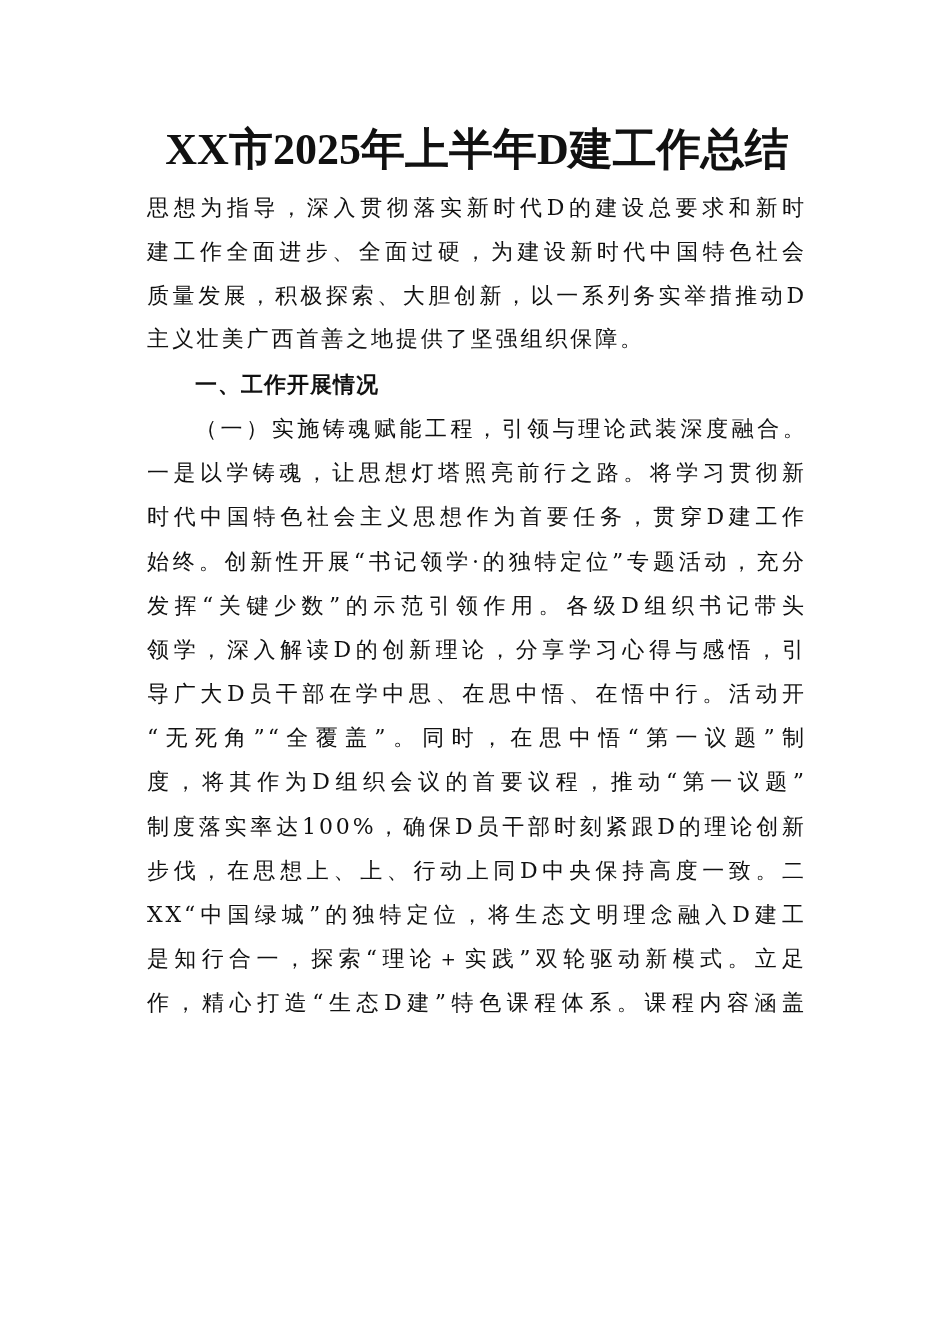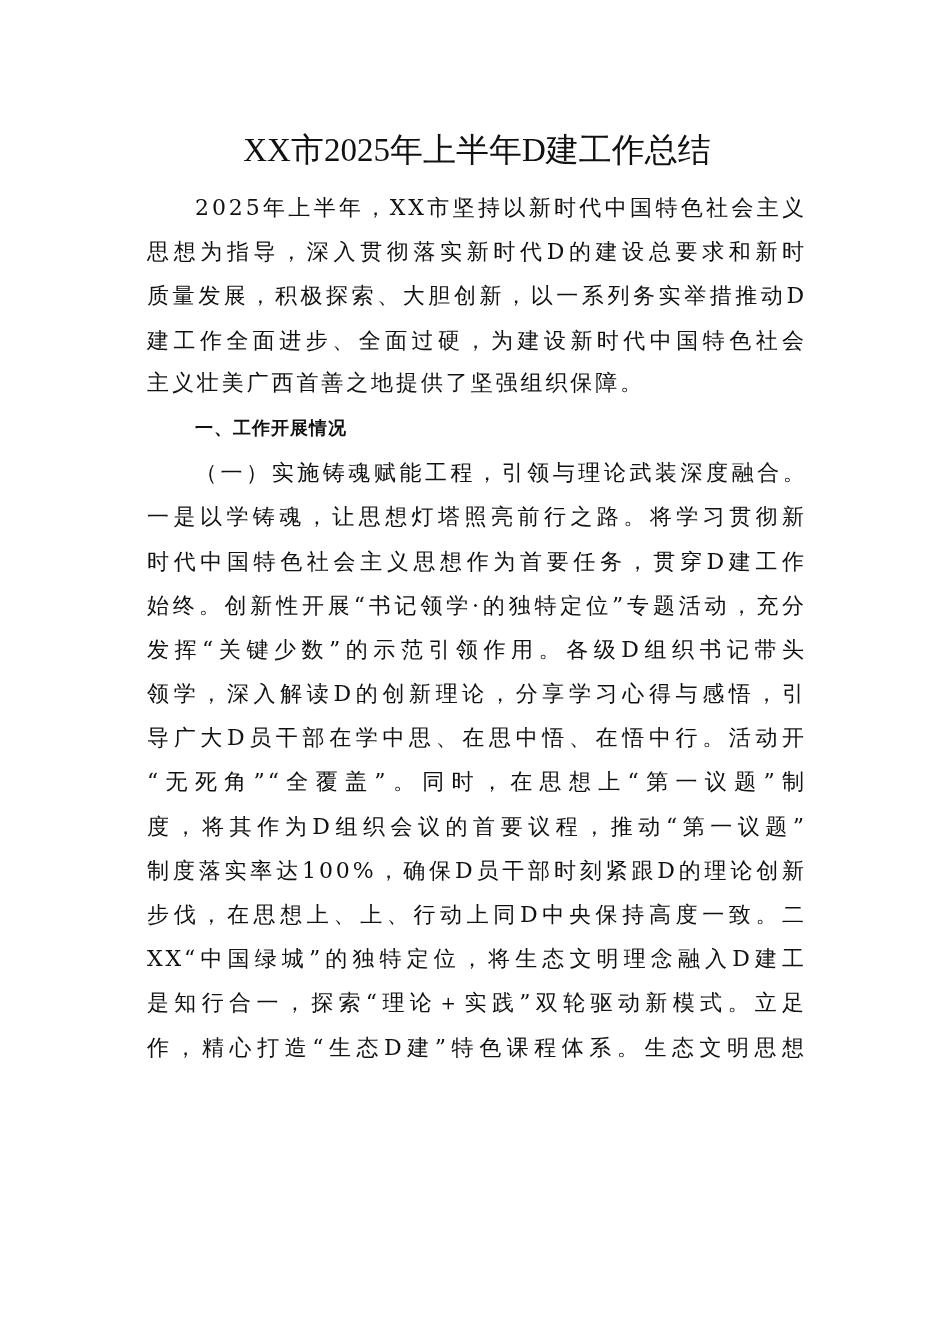--- a/index.html
+++ b/index.html
@@ -17,38 +17,38 @@
   }
   .page {
     position: absolute;
     left: 147px;
     top: 124px;
     width: 660px;
   }
   .title {
     text-align: center;
     font-family: "Liberation Serif", "DejaVu Serif", serif;
-    font-size: 33px;
-    font-weight: normal;
+    font-size: 44px;
+    font-weight: bold;
     line-height: 52px;
     margin: 0 0 10px 0;
     letter-spacing: 0px;
   }
   .para {
     font-size: 22px;
     line-height: 44.2px;
     margin: 0;
     text-align: justify;
     text-align-last: left;
     letter-spacing: 2.9px;
     word-break: break-all;
   }
   .heading1 {
-    font-family: Liberation Mono, monospace;
-    font-size: 18px;
+    font-family: Liberation Serif, serif;
+    font-size: 22px;
     line-height: 44.2px;
     margin: 0;
     text-indent: 48px;
     letter-spacing: 1px;
   }
   .sub-heading {
     font-weight: normal;
   }
   .line {
     display: block;
@@ -65,38 +65,37 @@
     padding-left: 48px;
   }
 </style>
 </head>
 <body>
 
 <div class="page">
   <h1 class="title">XX市2025年上半年D建工作总结</h1>
 
   <div class="para">
-    <span class="line first">2025年上半年，XX市坚持以新时代中国特色社会主义</span>
     <span class="line">思想为指导，深入贯彻落实新时代D的建设总要求和新时</span>
+    <span class="line">建工作全面进步、全面过硬，为建设新时代中国特色社会</span>
     <span class="line">质量发展，积极探索、大胆创新，以一系列务实举措推动D</span>
-    <span class="line">建工作全面进步、全面过硬，为建设新时代中国特色社会</span>
     <span class="line last">主义壮美广西首善之地提供了坚强组织保障。</span>
   </div>
 
   <h2 class="heading1">一、工作开展情况</h2>
 
   <div class="para">
     <span class="line first sub-heading" style="letter-spacing:2.2px;">（一）实施铸魂赋能工程，引领与理论武装深度融合。</span>
     <span class="line">一是以学铸魂，让思想灯塔照亮前行之路。将学习贯彻新</span>
     <span class="line">时代中国特色社会主义思想作为首要任务，贯穿D建工作</span>
     <span class="line">始终。创新性开展“书记领学·的独特定位”专题活动，充分</span>
     <span class="line">发挥“关键少数”的示范引领作用。各级D组织书记带头</span>
     <span class="line">领学，深入解读D的创新理论，分享学习心得与感悟，引</span>
     <span class="line">导广大D员干部在学中思、在思中悟、在悟中行。活动开</span>
-    <span class="line">“无死角”“全覆盖”。同时，在思想上“第一议题”制</span>
+    <span class="line">“无死角”“全覆盖”。同时，在思中悟“第一议题”制</span>
     <span class="line">度，将其作为D组织会议的首要议程，推动“第一议题”</span>
     <span class="line">制度落实率达100%，确保D员干部时刻紧跟D的理论创新</span>
     <span class="line">步伐，在思想上、上、行动上同D中央保持高度一致。二</span>
     <span class="line">XX“中国绿城”的独特定位，将生态文明理念融入D建工</span>
     <span class="line">是知行合一，探索“理论＋实践”双轮驱动新模式。立足</span>
-    <span class="line">作，精心打造“生态D建”特色课程体系。生态文明思想</span>
+    <span class="line">作，精心打造“生态D建”特色课程体系。课程内容涵盖</span>
   </div>
 </div>
 
 </body></html>

